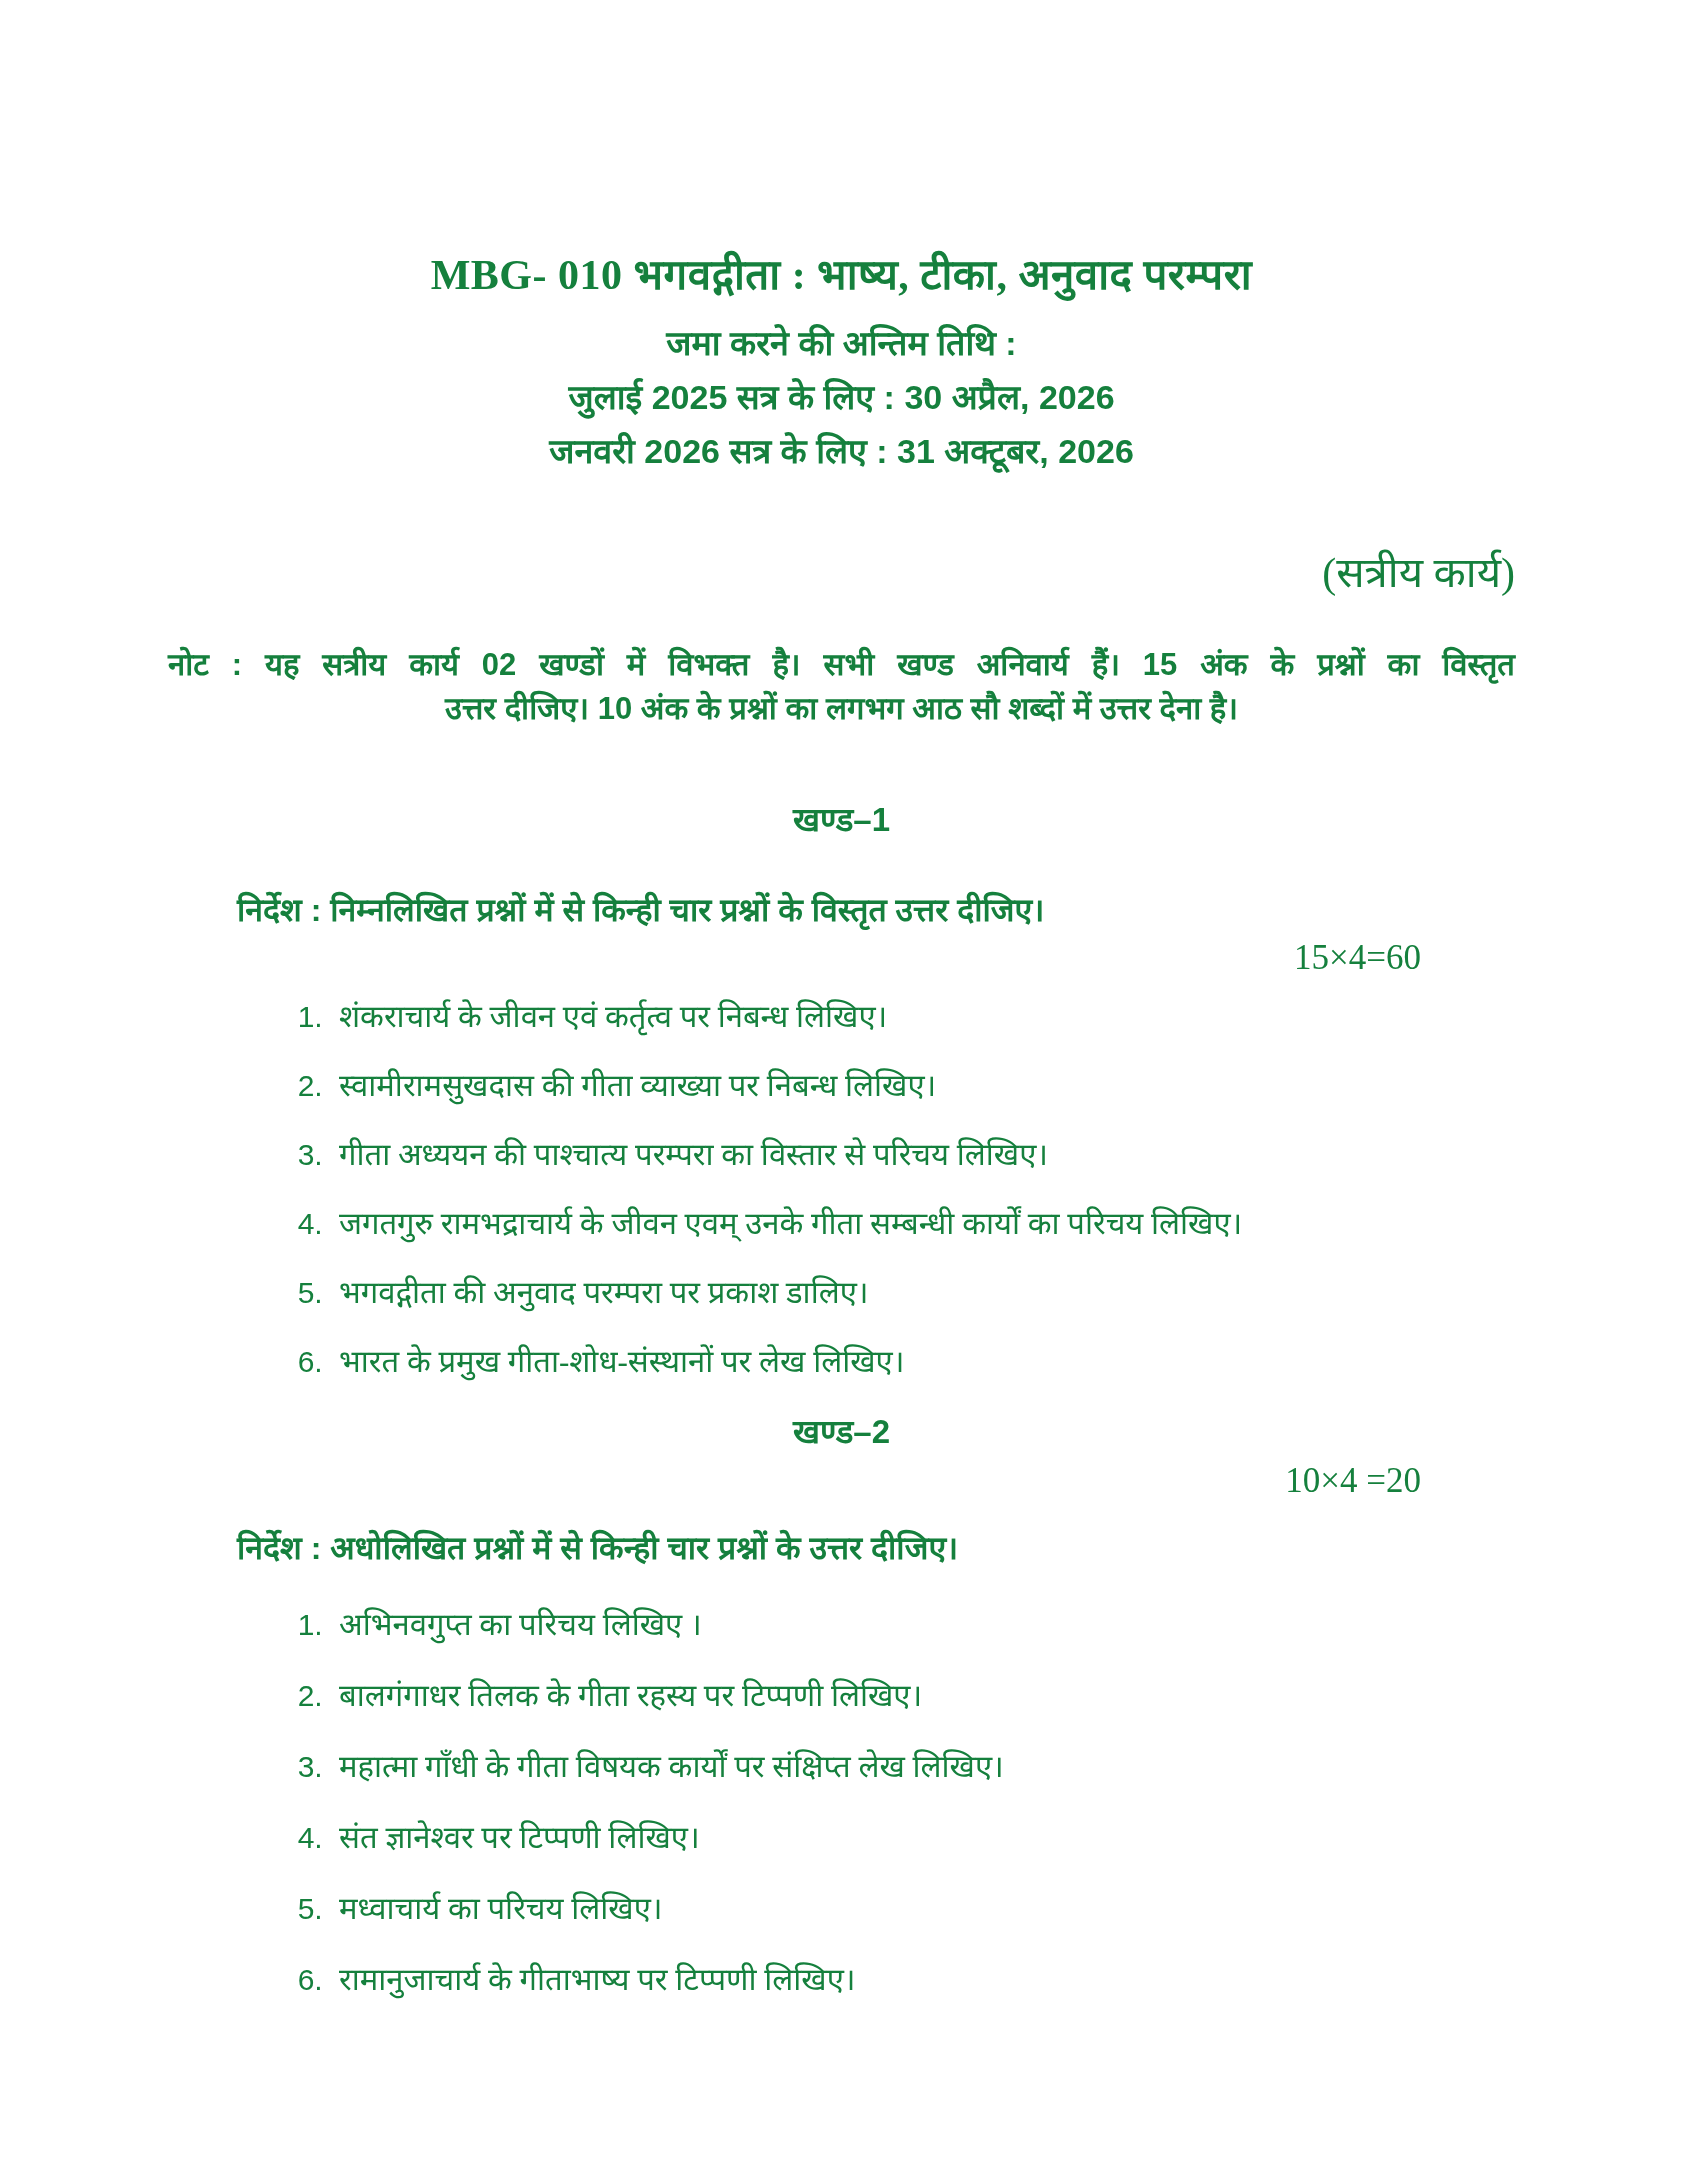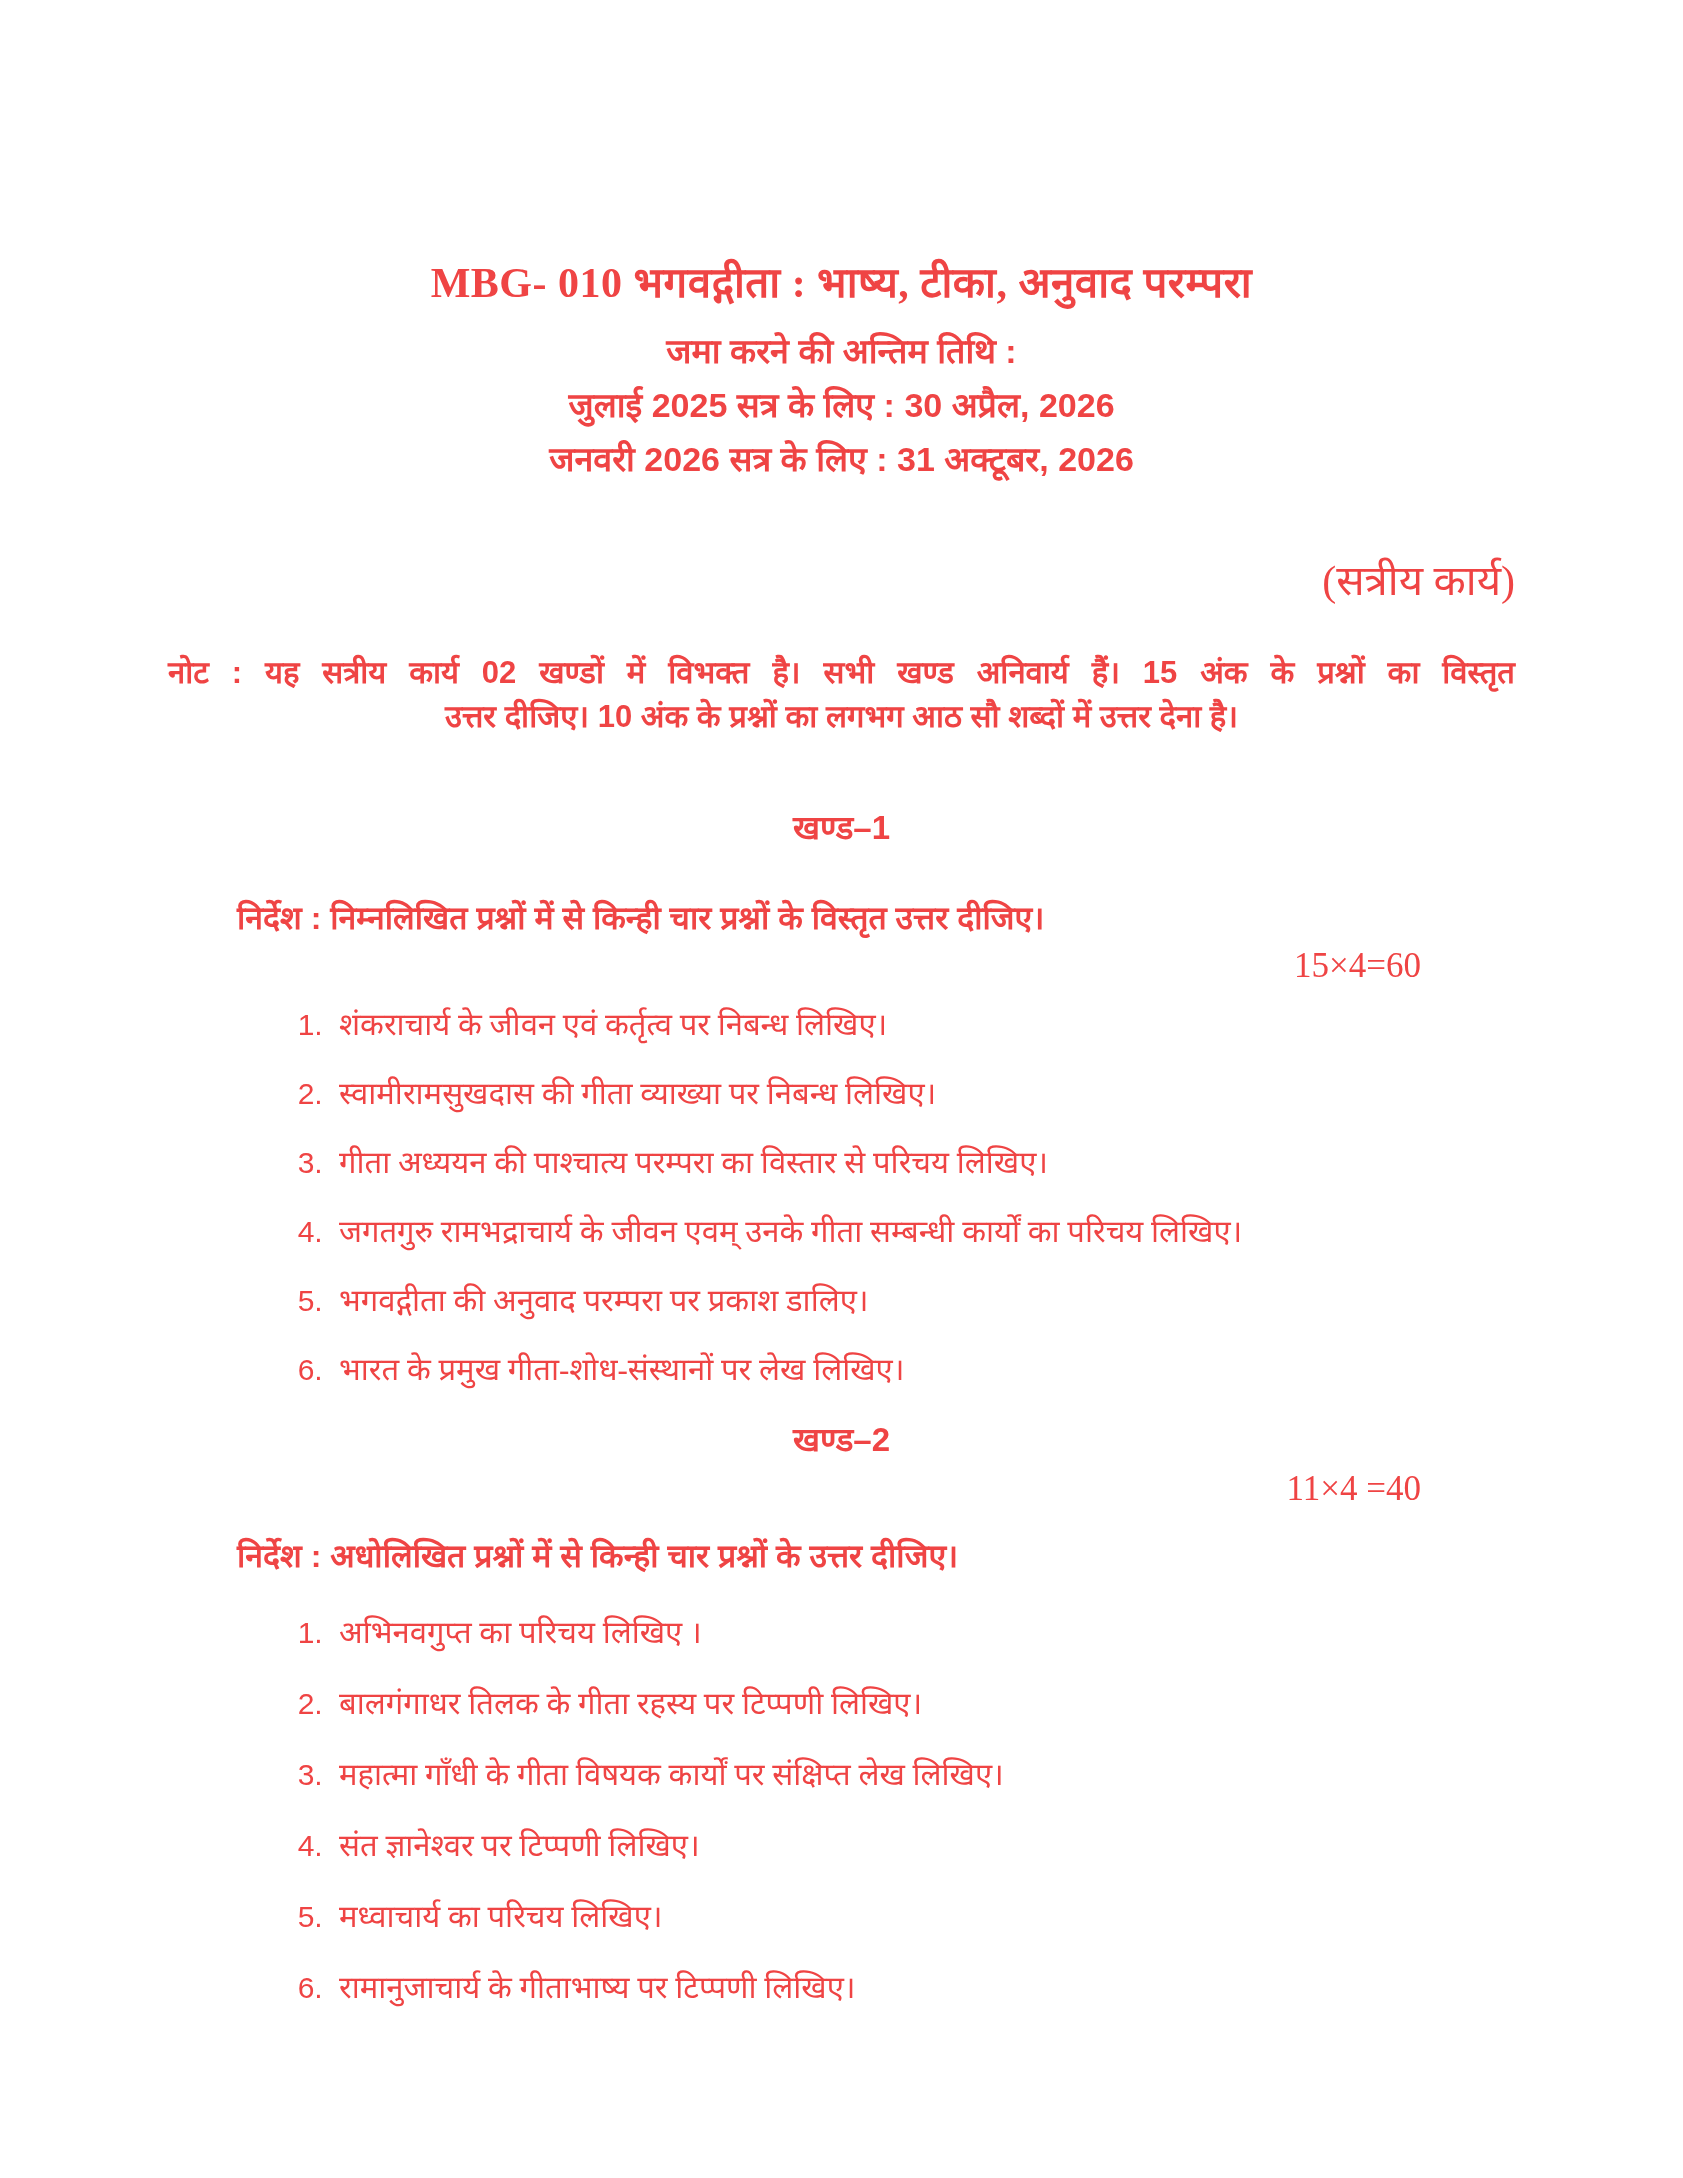--- a/index.html
+++ b/index.html
@@ -4,22 +4,22 @@
 <style>
   * { box-sizing: border-box; }
   html, body { margin: 0; padding: 0; background: #ffffff; }
 
   .page {
     position: relative;
     width: 1683px;
     height: 2178px;
     margin: 0 auto;
     background: #ffffff;
-    color: #ef4444;
-    padding: 8px 168px;
+    color: #15803d;
+    padding: 0 168px;
     overflow: hidden;
     font-family: "Liberation Serif", serif;
   }
 
   
   .doc-title {
     margin-top: 244px;
     text-align: center;
     font-size: 42px;
     font-weight: 700;
@@ -154,21 +154,21 @@
   <ol class="qlist s1">
     <li>शंकराचार्य के जीवन एवं कर्तृत्व पर निबन्ध लिखिए।</li>
     <li>स्वामीरामसुखदास की गीता व्याख्या पर निबन्ध लिखिए।</li>
     <li>गीता अध्ययन की पाश्चात्य परम्परा का विस्तार से परिचय लिखिए।</li>
     <li>जगतगुरु रामभद्राचार्य के जीवन एवम् उनके गीता सम्बन्धी कार्यों का परिचय लिखिए।</li>
     <li>भगवद्गीता की अनुवाद परम्परा पर प्रकाश डालिए।</li>
     <li>भारत के प्रमुख गीता-शोध-संस्थानों पर लेख लिखिए।</li>
   </ol>
 
   <div class="section-heading s2">खण्ड–2</div>
-  <div class="marks s2">11×4 =40</div>
+  <div class="marks s2">10×4 =20</div>
   <div class="instruction s2">निर्देश : अधोलिखित प्रश्नों में से किन्ही चार प्रश्नों के उत्तर दीजिए।</div>
 
   <ol class="qlist s2">
     <li>अभिनवगुप्त का परिचय लिखिए ।</li>
     <li>बालगंगाधर तिलक के गीता रहस्य पर टिप्पणी लिखिए।</li>
     <li>महात्मा गाँधी के गीता विषयक कार्यों पर संक्षिप्त लेख लिखिए।</li>
     <li>संत ज्ञानेश्वर पर टिप्पणी लिखिए।</li>
     <li>मध्वाचार्य का परिचय लिखिए।</li>
     <li>रामानुजाचार्य के गीताभाष्य पर टिप्पणी लिखिए।</li>
   </ol>

